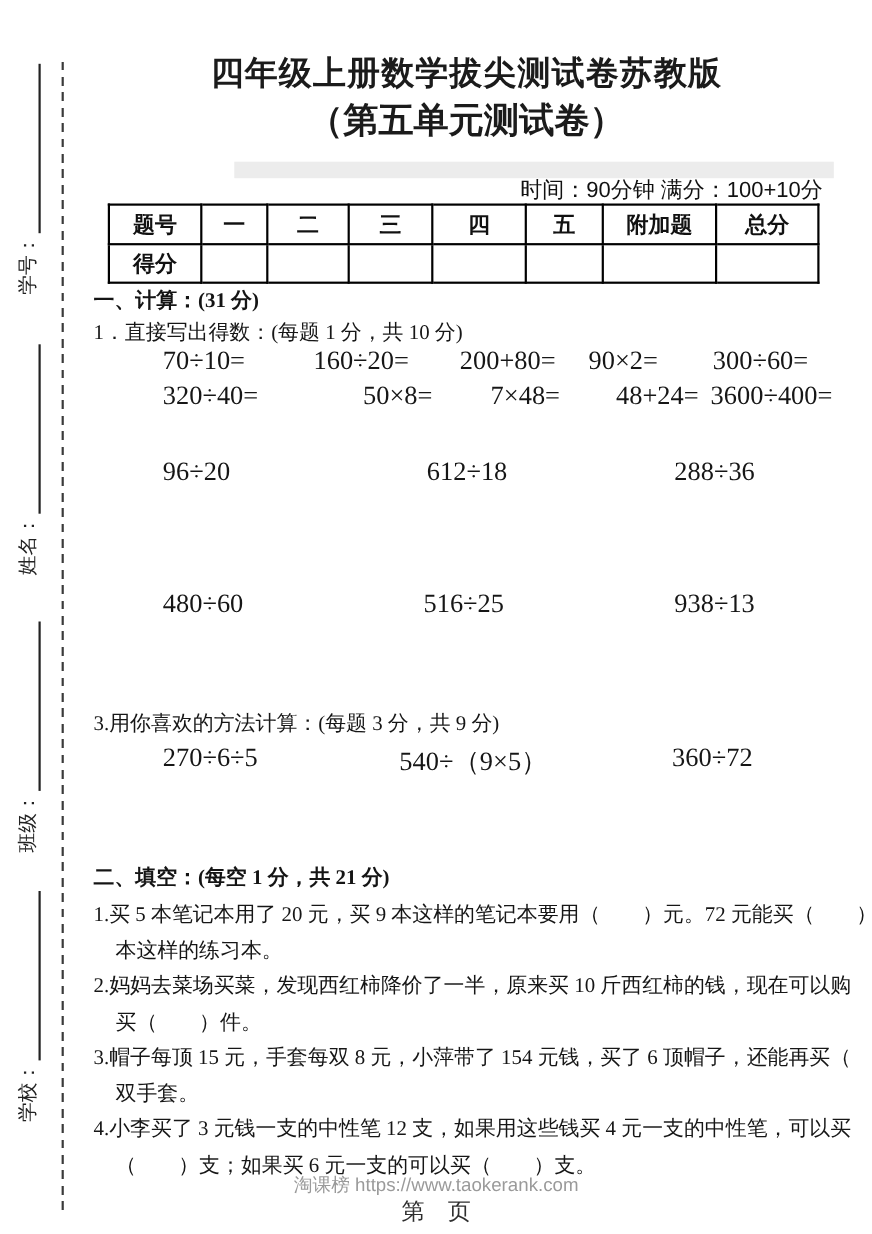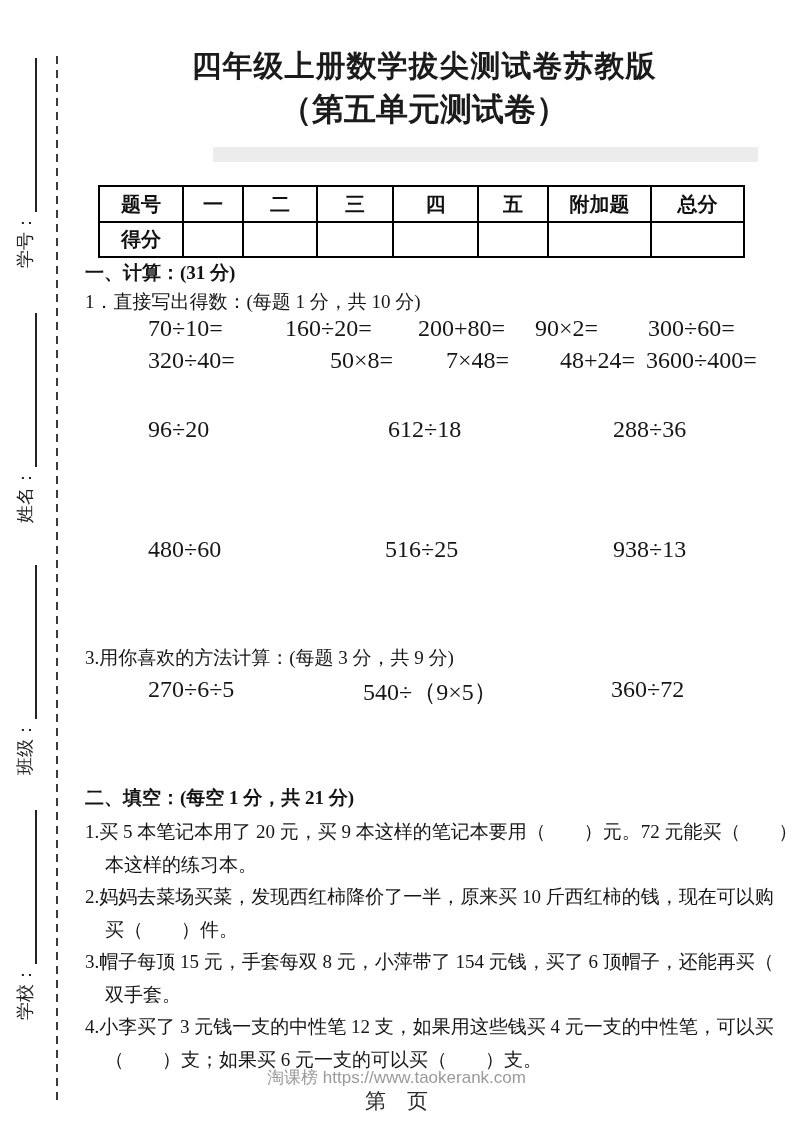--- a/index.html
+++ b/index.html
@@ -86,20 +86,21 @@
   </div>
   <div class="seal-field" style="top:902px">
     <span class="seal-label">学校：</span>
     <span class="seal-blank"></span>
   </div>
   <div class="dash-line"></div>
 
   <div class="title">四年级上册数学拔尖测试卷苏教版</div>
   <div class="subtitle">（第五单元测试卷）</div>
   <div class="gray-band"></div>
+  <div class="info">时间：90分钟 满分：100+10分</div>
 
   <table class="score-table">
     <colgroup>
       <col style="width:84px">
         <col style="width:60px">
         <col style="width:74px">
         <col style="width:76px">
       <col style="width:85px">
         <col style="width:70px">
         <col style="width:103px">

